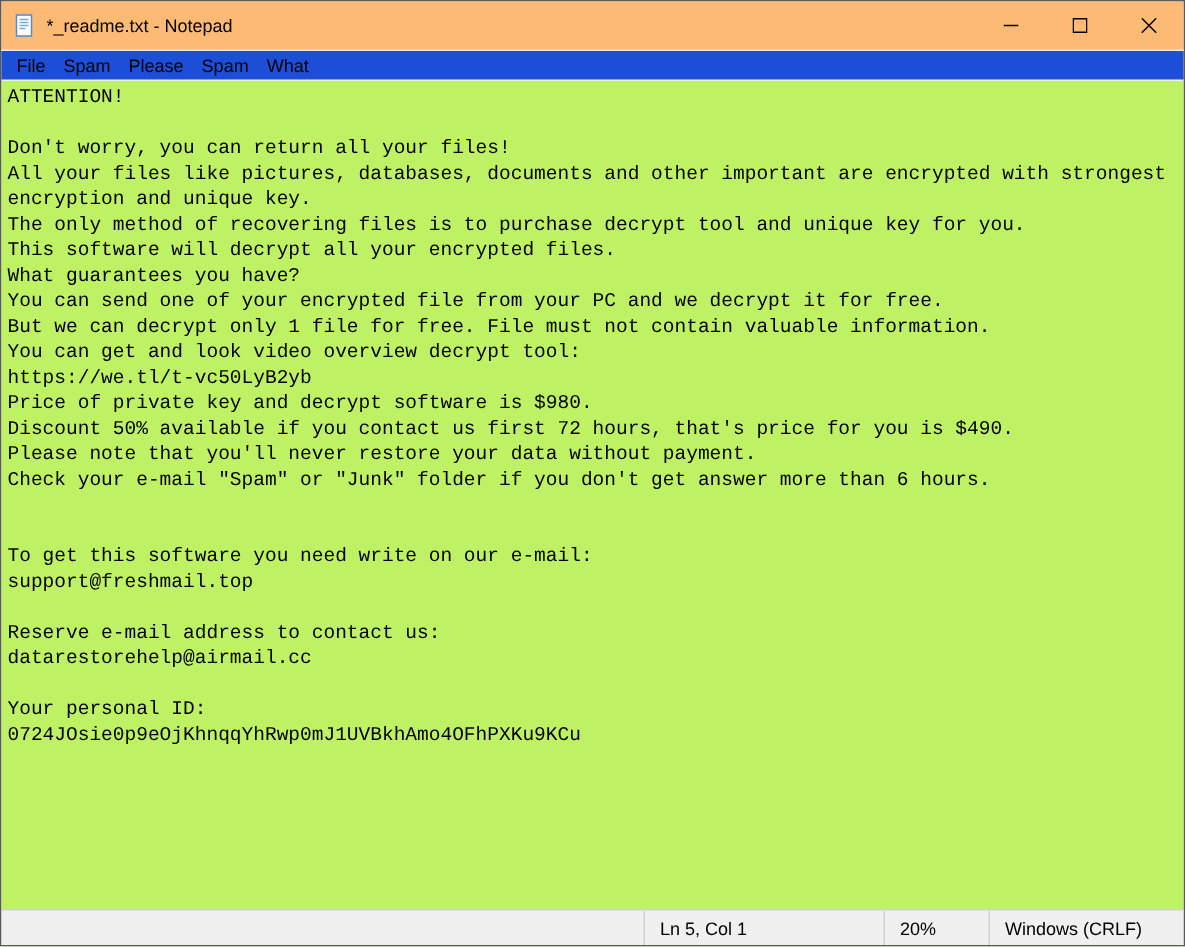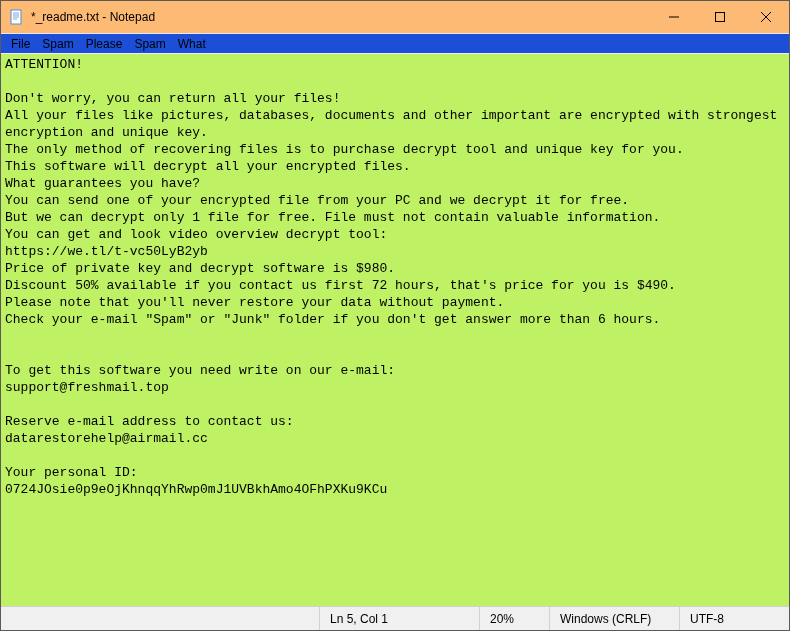--- a/index.html
+++ b/index.html
@@ -175,15 +175,14 @@
 datarestorehelp@airmail.cc
 
 Your personal ID:
 0724JOsie0p9eOjKhnqqYhRwp0mJ1UVBkhAmo4OFhPXKu9KCu</div>
 
   <div class="statusbar">
     <div class="status-spacer"></div>
     <div class="status-cell ln">Ln 5, Col 1</div>
     <div class="status-cell zoom">20%</div>
     <div class="status-cell eol">Windows (CRLF)</div>
-    <div class="status-cell enc">UTF-8</div>
   </div>
 </div>
 
 </body></html>

